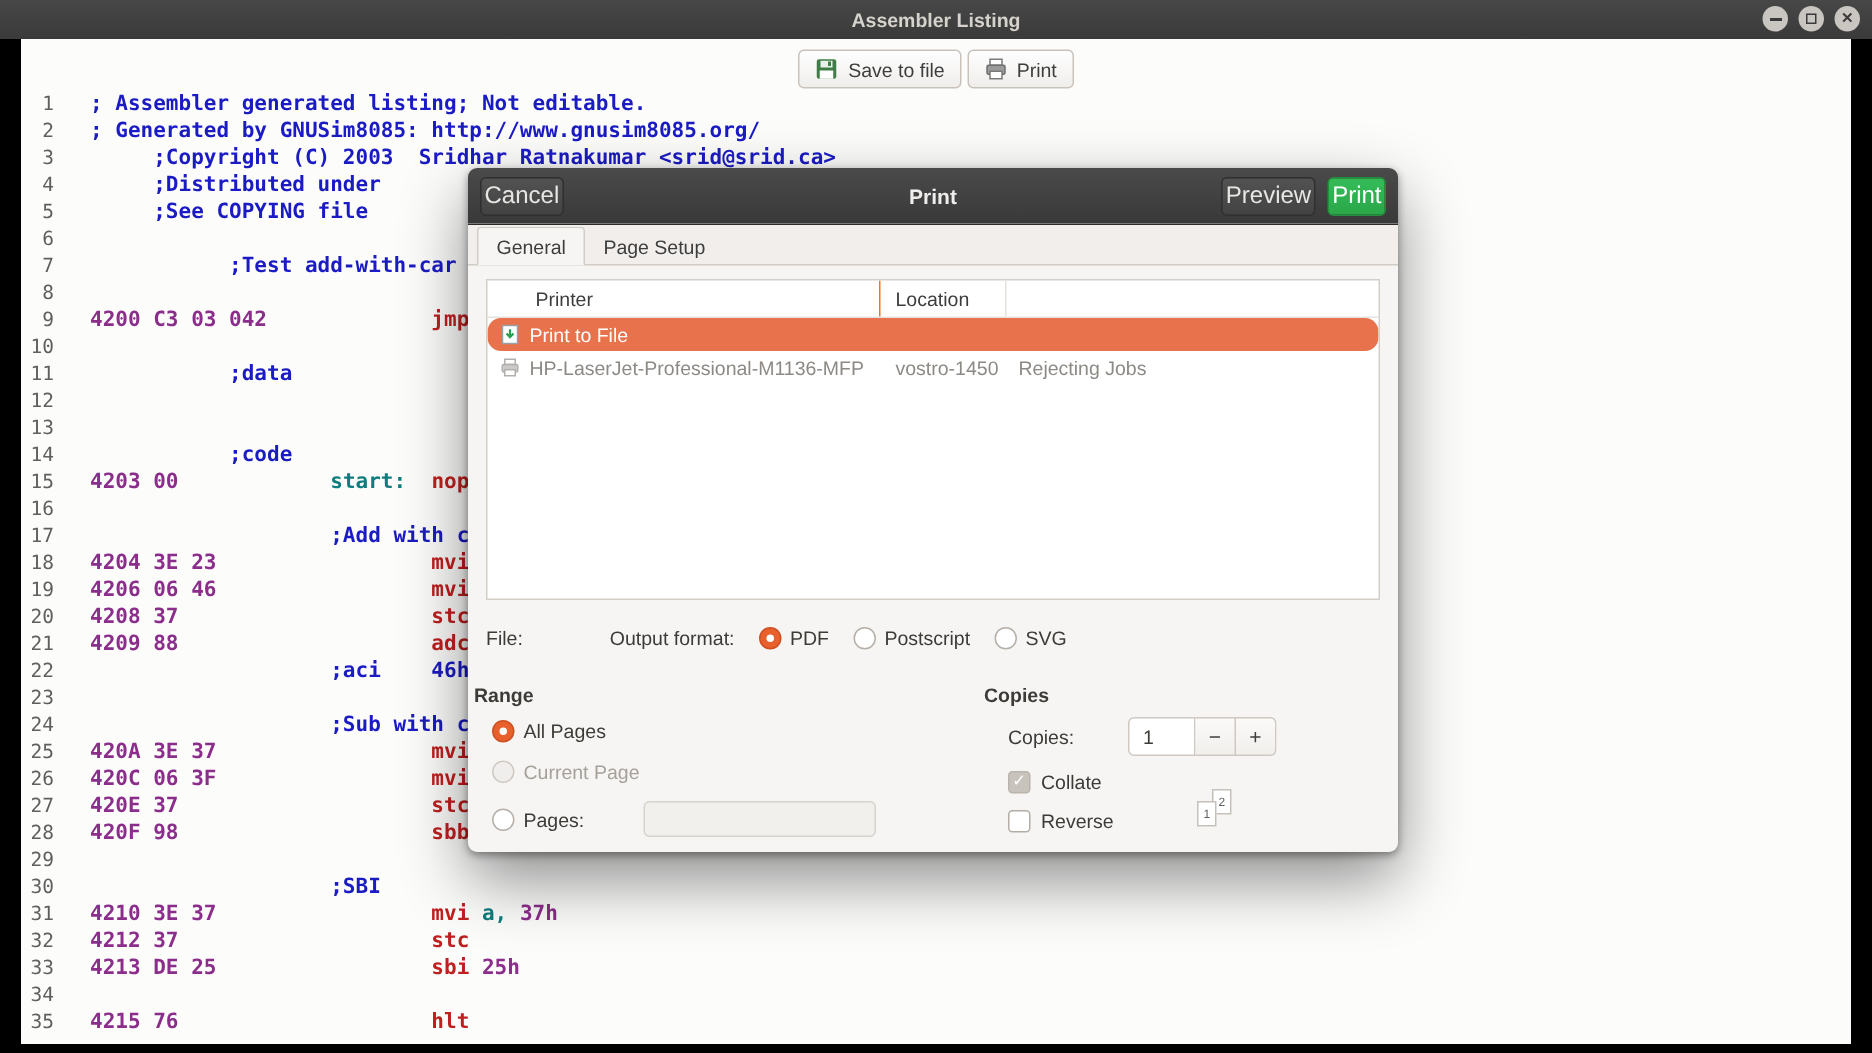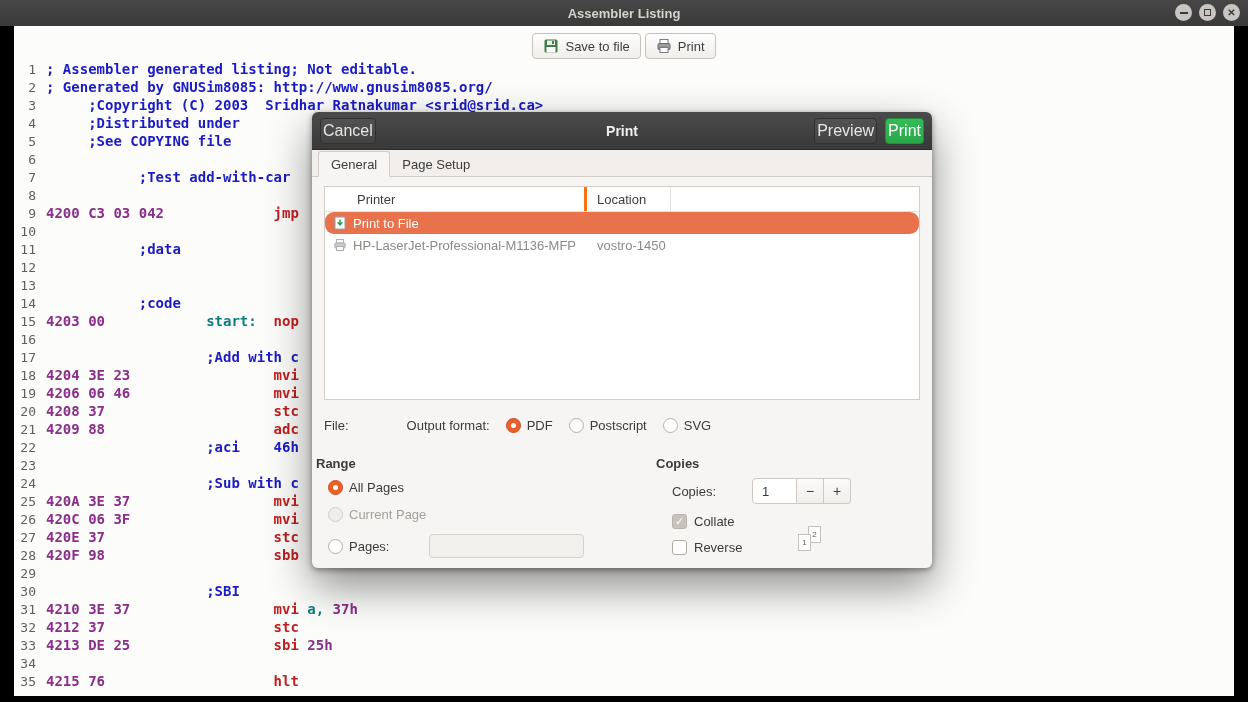--- a/index.html
+++ b/index.html
@@ -52,21 +52,21 @@
     position:absolute; left:0; top:34px;
     font-family:"DejaVu Sans Mono", monospace;
     font-size:14px; font-weight:bold; line-height:18px;
     white-space:pre;
   }
   .code-line { height:18px; }
   .ln {
     display:inline-block; width:22px; text-align:right;
     color:#5f5f5f; font-weight:normal; font-size:13px;
   }
-  .lc { margin-left:10px; }
+  .lc { margin-left:24px; }
   .tok-comment  { color:#1b1bc4; }
   .tok-addr     { color:#8b2d8b; }
   .tok-mnemonic { color:#c01f1f; }
   .tok-label    { color:#0e7d7d; }
   .tok-reg      { color:#0e7d7d; }
   .tok-num      { color:#8b2d8b; }
   .tok-plain    { color:#222; }
 
   
   .dialog {
@@ -107,21 +107,21 @@
     background:#f7f5f3; border:1px solid #d2ccc6; border-bottom:1px solid #f7f5f3;
     border-radius:3px 3px 0 0;
   }
 
   .ptable {
     position:absolute; left:12px; top:74px; width:596px; height:214px;
     background:#fff; border:1px solid #d4cec8; overflow:hidden;
   }
   .pt-header { display:flex; height:25px; border-bottom:1px solid #e6e2dd; font-size:13px; color:#3d3d3d; }
   .pt-hcell { display:flex; align-items:center; height:100%; }
-  .pt-h1 { width:262px; padding-left:32px; border-right:3px solid #f97316; }
+  .pt-h1 { width:262px; padding-left:32px; border-right:1px solid #f97316; }
   .pt-h2 { width:84px;  padding-left:10px; border-right:1px solid #e6e2dd; }
   .pt-h3 { flex:1; padding-left:8px; }
   .pt-row { display:flex; height:22px; align-items:center; font-size:13px; color:#3d3d3d; }
   .pt-row.selected { background:#e8724c; color:#fff;border-radius:9px; }
   .pt-row.insensitive { color:#8d8a86; }
   .pr-c1 { width:262px; display:flex; align-items:center; gap:6px; padding-left:8px; }
   .pr-c2 { width:84px; padding-left:10px; }
   .pr-c3 { flex:1; padding-left:8px; }
 
   .file-row {
@@ -281,20 +281,21 @@
         <span class="icon">
           <svg width="14" height="14" viewBox="0 0 14 14" opacity="0.65">
               <rect x="3.5" y="1.5" width="7" height="3.5" fill="#fff" stroke="#8a8784"></rect>
               <rect x="1.8" y="5" width="10.4" height="5" rx="1" fill="#b1aeab" stroke="#8a8784"></rect>
               <rect x="3.5" y="8.5" width="7" height="4" fill="#fff" stroke="#8a8784"></rect>
             </svg>
         </span>
         <span>HP-LaserJet-Professional-M1136-MFP</span>
       </div>
       <div class="pr-c2">vostro-1450</div>
+      <div class="pr-c3">Rejecting Jobs</div>
     </div>
   </div>
 
   <div class="file-row">
     <span>File:</span>
     <div class="format-group">
       <span>Output format:</span>
       <div class="opt">
         <span class="radio checked"></span>
         <span>PDF</span>

